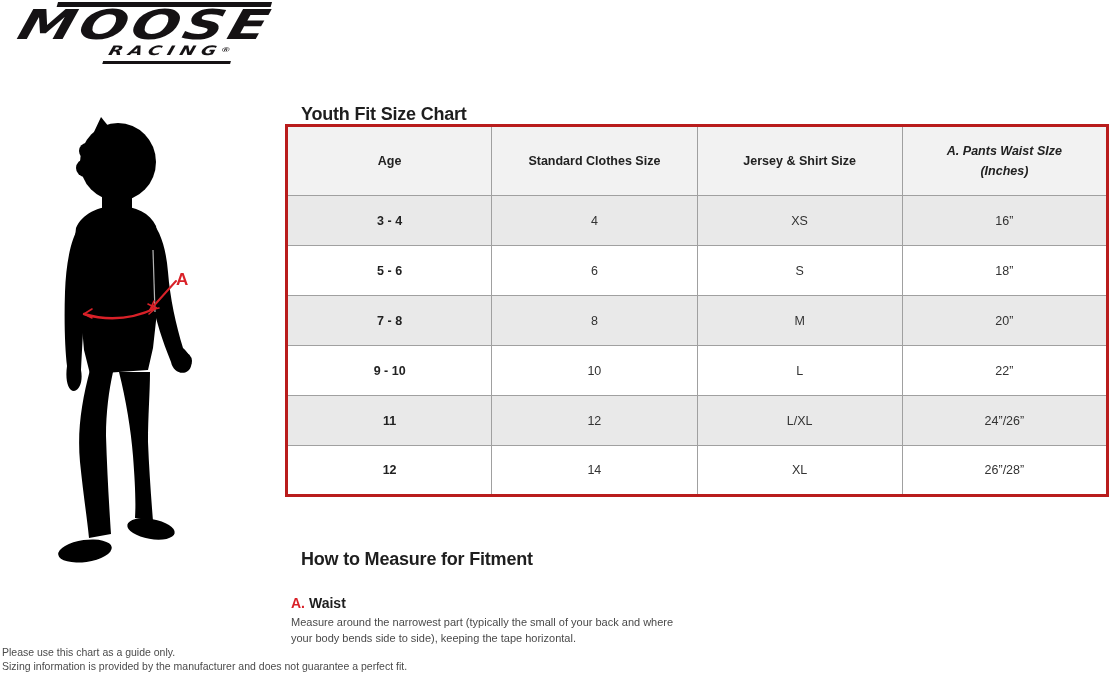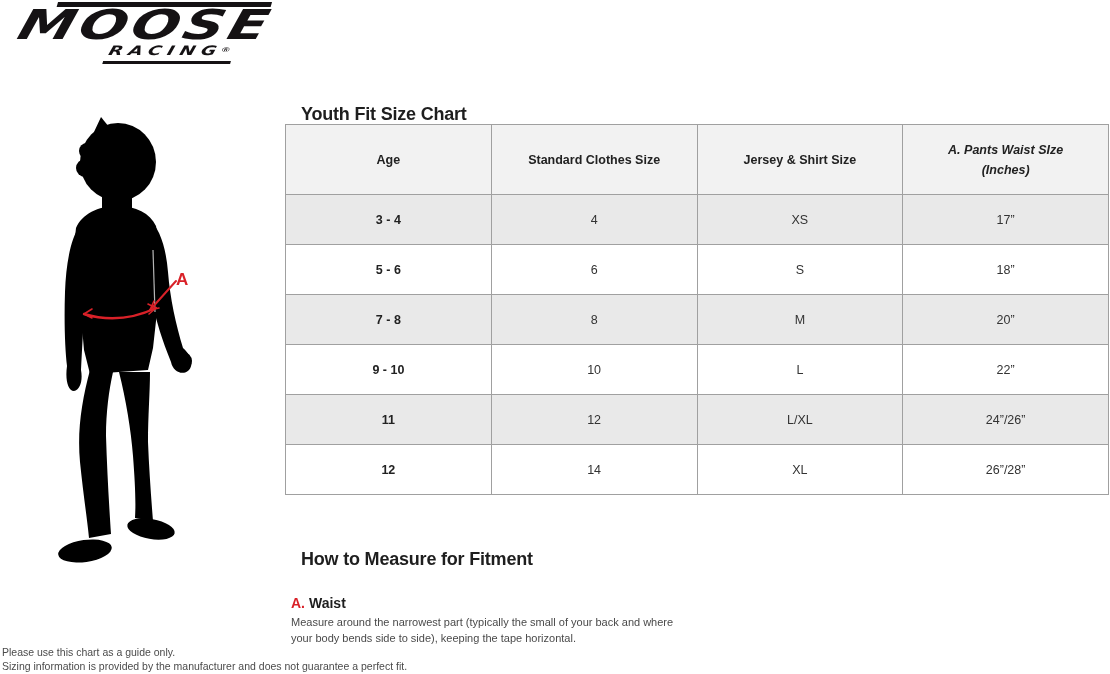--- a/index.html
+++ b/index.html
@@ -49,21 +49,21 @@
     position:absolute;margin:16px;font-weight:700;font-size:18px;line-height:21px;
     letter-spacing:-0.2px;color:var(--text-dark);
   }
   #size-chart-title{left:285px;top:88px;}
   #measure-title{left:285px;top:533px;}
 
   
   .size-table{
     position:absolute;left:285px;top:124px;width:824px;
     border-collapse:collapse;table-layout:fixed;
-    border:1px solid #b91c1c;
+    border:3px solid #b91c1c;
   }
   .size-table th,.size-table td{
     border:1px solid var(--table-border);
     text-align:center;vertical-align:middle;padding:2px 8px;
   }
   .size-table th{
     height:70px;background:var(--header-bg);
     font-size:12.5px;font-weight:700;color:#222;
   }
   .size-table td{height:50px;font-size:12.5px;color:#333;background:#ffffff;}
@@ -141,21 +141,21 @@
           <th><span class="th-inner">Standard Clothes Size</span></th>
           <th><span class="th-inner">Jersey &amp; Shirt Size</span></th>
           <th><span class="th-inner">A. Pants Waist SIze (Inches)</span></th>
         </tr>
       </thead>
     <tbody>
         <tr>
           <td>3 - 4</td>
           <td>4</td>
           <td>XS</td>
-          <td>17”</td>
+          <td>16”</td>
         </tr>
         <tr>
           <td>5 - 6</td>
           <td>6</td>
           <td>S</td>
           <td>18”</td>
         </tr>
         <tr>
           <td>7 - 8</td>
           <td>8</td>

